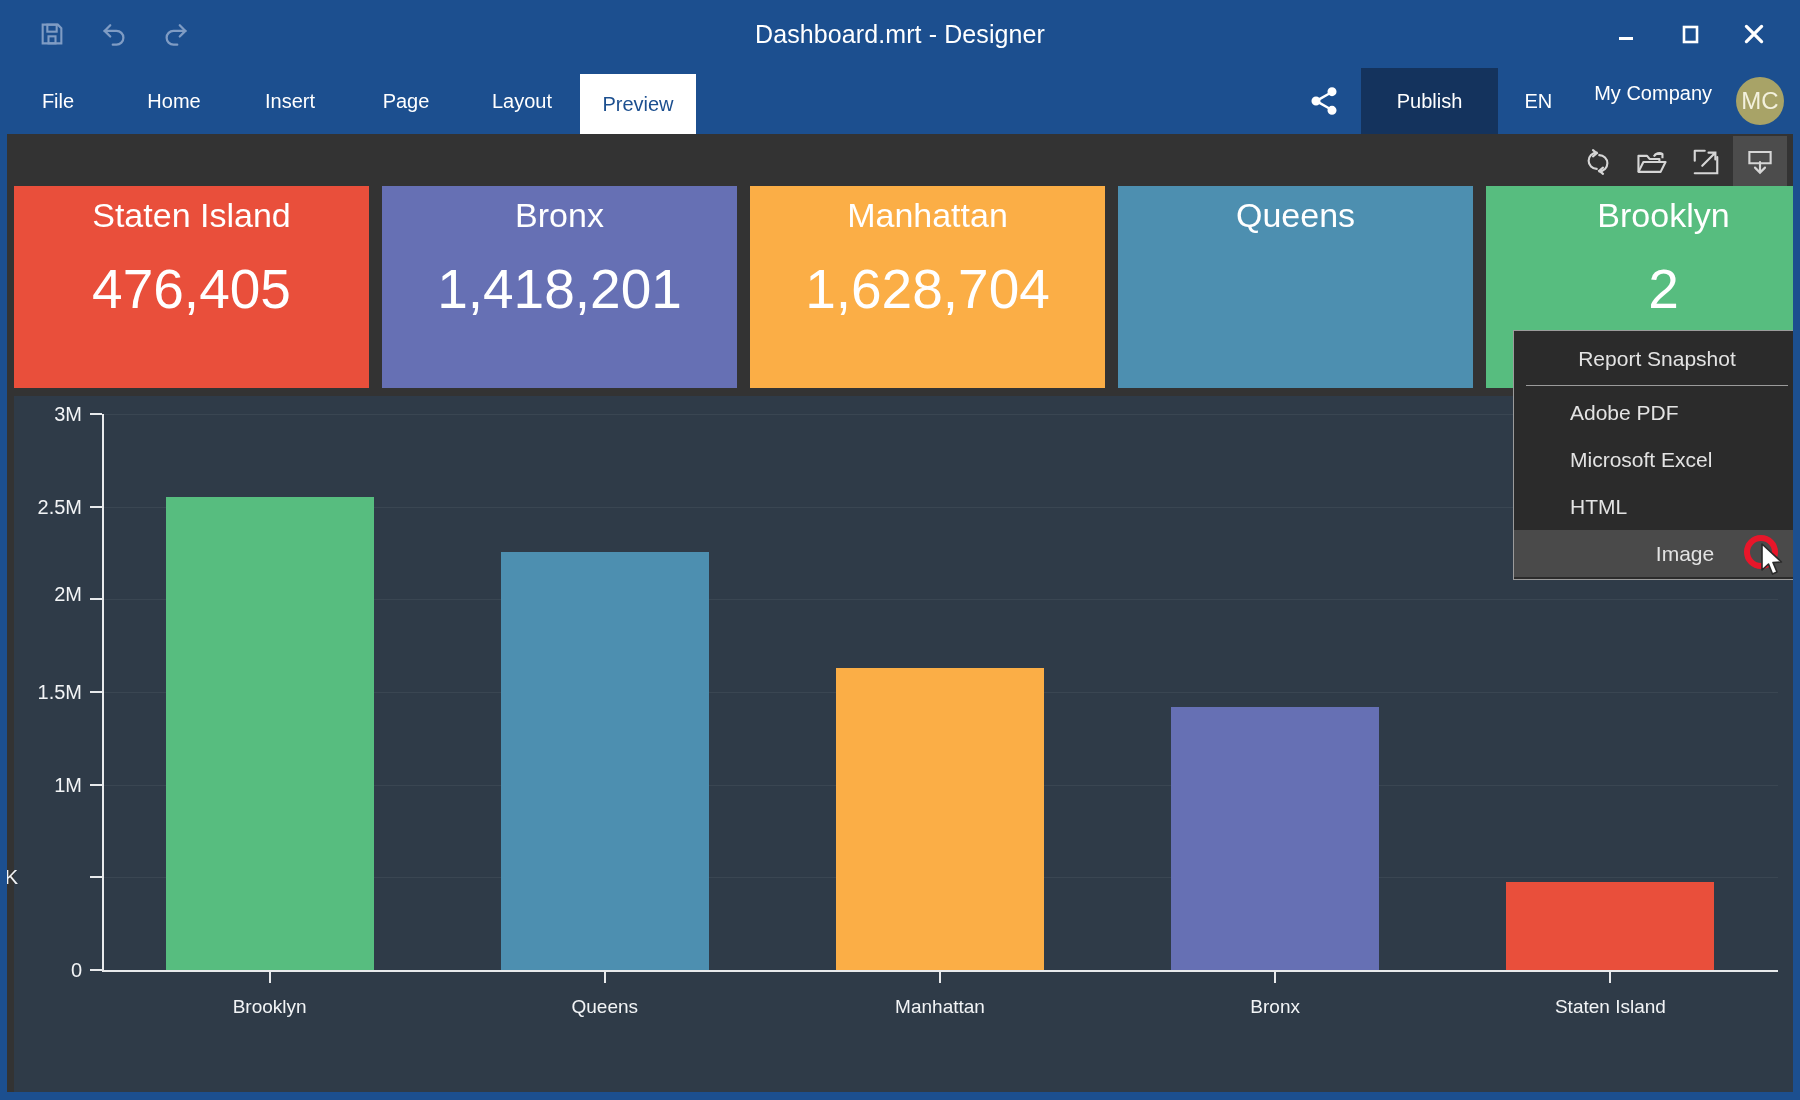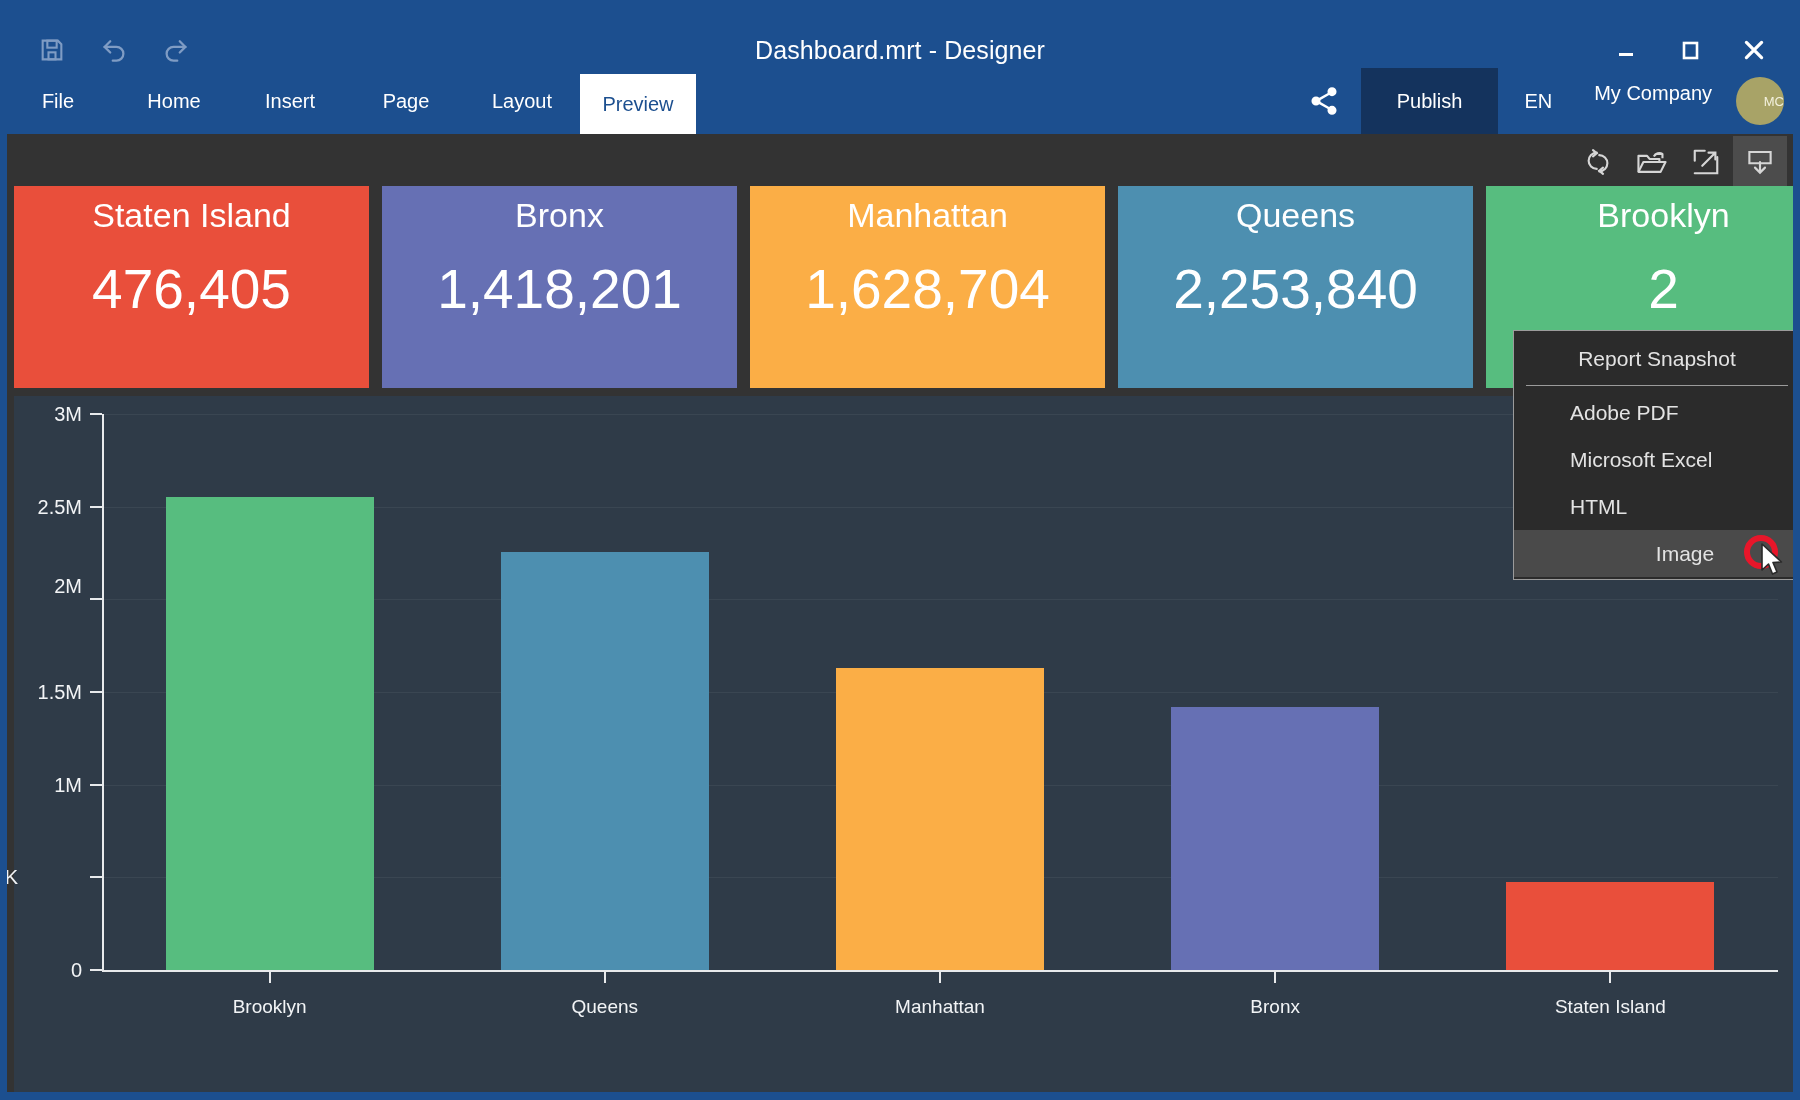--- a/index.html
+++ b/index.html
@@ -11,21 +11,21 @@
   }
 
   #app {
     position: relative;
     width: 1800px; height: 1100px;
     background: #1c4f8f;
   }
 
   
   .titlebar {
-    position: absolute; left: 0; top: 16px;
+    position: absolute; left: 0; top: 0;
     width: 1800px; height: 68px;
     background: #1c4f8f;
   }
   .qa-icons {
     position: absolute; left: 32px; top: 8px;
     display: flex; align-items: center; gap: 22px;
     height: 52px;
   }
   .qa-icon {
     width: 40px; height: 40px;
@@ -94,22 +94,22 @@
     padding: 0 26px; display: flex; align-items: center; justify-content: center;
     color: #ffffff; font-size: 20px;
   }
   .company-btn {
     padding: 0 10px 16px 16px; display: flex; align-items: center;
     color: #ffffff; font-size: 20px;
   }
   .avatar {
     width: 48px; height: 48px; border-radius: 50%;
     background: #a8a367; color: #f3f1dd;
-    display: flex; align-items: center; justify-content: flex-end;
-    font-size: 13px; margin: 0 16px 0 14px;
+    display: flex; align-items: center; justify-content: center;
+    font-size: 24px; margin: 0 16px 0 14px;
     align-self: center;
   }
 
   
   .surface {
     position: absolute; left: 0; top: 134px;
     width: 1800px; height: 966px;
     background: #1c4f8f;
     padding: 0 7px 8px 7px;
   }
@@ -348,21 +348,20 @@
         <div class="kpi" style="background: rgb(102, 112, 180);">
           <div class="kpi-title">Bronx</div>
           <div class="kpi-value">1,418,201</div>
         </div>
         <div class="kpi" style="background: rgb(251, 174, 70);">
           <div class="kpi-title">Manhattan</div>
           <div class="kpi-value">1,628,704</div>
         </div>
         <div class="kpi" style="background: rgb(77, 143, 176);">
           <div class="kpi-title">Queens</div>
-          <div class="kpi-value">2,253,840</div>
         </div>
         <div class="kpi" style="background: rgb(87, 189, 127);">
           <div class="kpi-title">Brooklyn</div>
           <div class="kpi-value">2</div>
         </div>
       </div>
 
       <div class="chart-area">
         <div class="chart-inner" id="chart-inner" style="background: rgb(47, 59, 72);">
             <div class="gridline" style="left: 88px; top: 574px; width: 1676px;"></div>
@@ -372,21 +371,21 @@
             <div class="ytickmark" style="left: 76px; top: 480.333px;"></div>
             <div class="yticklabel" style="right: 1782px; top: 481.333px; text-align: center;">500K</div>
             <div class="gridline" style="left: 88px; top: 388.667px; width: 1676px;"></div>
             <div class="ytickmark" style="left: 76px; top: 387.667px;"></div>
             <div class="yticklabel" style="right: 1718px; top: 388.667px;">1M</div>
             <div class="gridline" style="left: 88px; top: 296px; width: 1676px;"></div>
             <div class="ytickmark" style="left: 76px; top: 295px;"></div>
             <div class="yticklabel" style="right: 1718px; top: 296px;">1.5M</div>
             <div class="gridline" style="left: 88px; top: 203.333px; width: 1676px;"></div>
             <div class="ytickmark" style="left: 76px; top: 202.333px;"></div>
-            <div class="yticklabel" style="right: 1718px; top: 190px;">2M</div>
+            <div class="yticklabel" style="right: 1718px; top: 198px;">2M</div>
             <div class="gridline" style="left: 88px; top: 110.667px; width: 1676px;"></div>
             <div class="ytickmark" style="left: 76px; top: 109.667px;"></div>
             <div class="yticklabel" style="right: 1718px; top: 110.667px;">2.5M</div>
             <div class="gridline" style="left: 88px; top: 18px; width: 1676px;"></div>
             <div class="ytickmark" style="left: 76px; top: 17px;"></div>
             <div class="yticklabel" style="right: 1718px; top: 18px;">3M</div>
             <div class="yaxis" style="left: 88px; top: 18px; height: 558px;"></div>
             <div class="xaxis" style="left: 88px; top: 574px; width: 1676px;"></div>
             <div class="bar" style="left: 151.688px; width: 207.824px; height: 473.14px; bottom: 126px; background: rgb(87, 189, 127);"></div>
             <div class="xtickmark" style="left: 254.6px; top: 576px;"></div>

